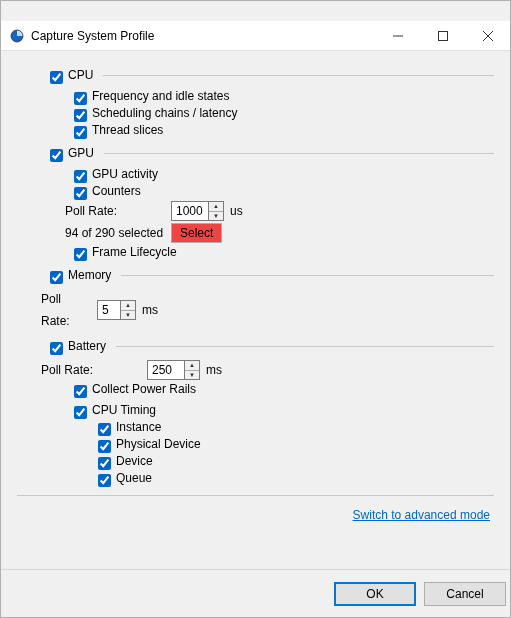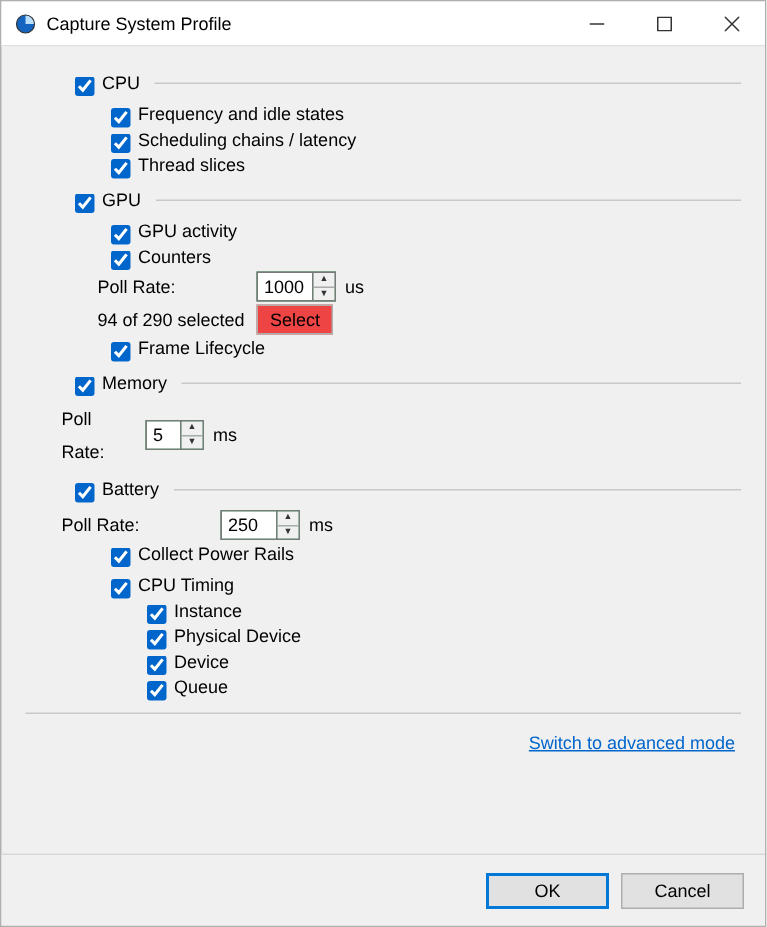--- a/index.html
+++ b/index.html
@@ -20,20 +20,21 @@
     background: #f0f0f0;
     display: flex;
     flex-direction: column;
   }
   .titlebar {
     height: 30px;
     background: #ffffff;
     border-bottom: 1px solid #e0e0e0;
     display: flex;
     align-items: center;
+    margin-top: 20px;
   }
   .titlebar .app-icon {
     width: 16px; height: 16px;
     margin: 0 6px 0 8px;
   }
   .titlebar .title {
     flex: 1;
     font-size: 12px;
     color: #000;
   }
@@ -143,21 +144,21 @@
     text-decoration: underline;
     font-size: 12px;
     cursor: pointer;
   }
   .button-bar {
     border-top: 1px solid #d8d8d8;
     height: 48px;
     display: flex;
     justify-content: flex-end;
     align-items: center;
-    padding: 0 14px;
+    padding: 0 4px;
     gap: 8px;
     background: #f0f0f0;
   }
   .btn {
     width: 82px;
     height: 24px;
     font-family: inherit;
     font-size: 12px;
     border: 1px solid #adadad;
     background: #e1e1e1;

